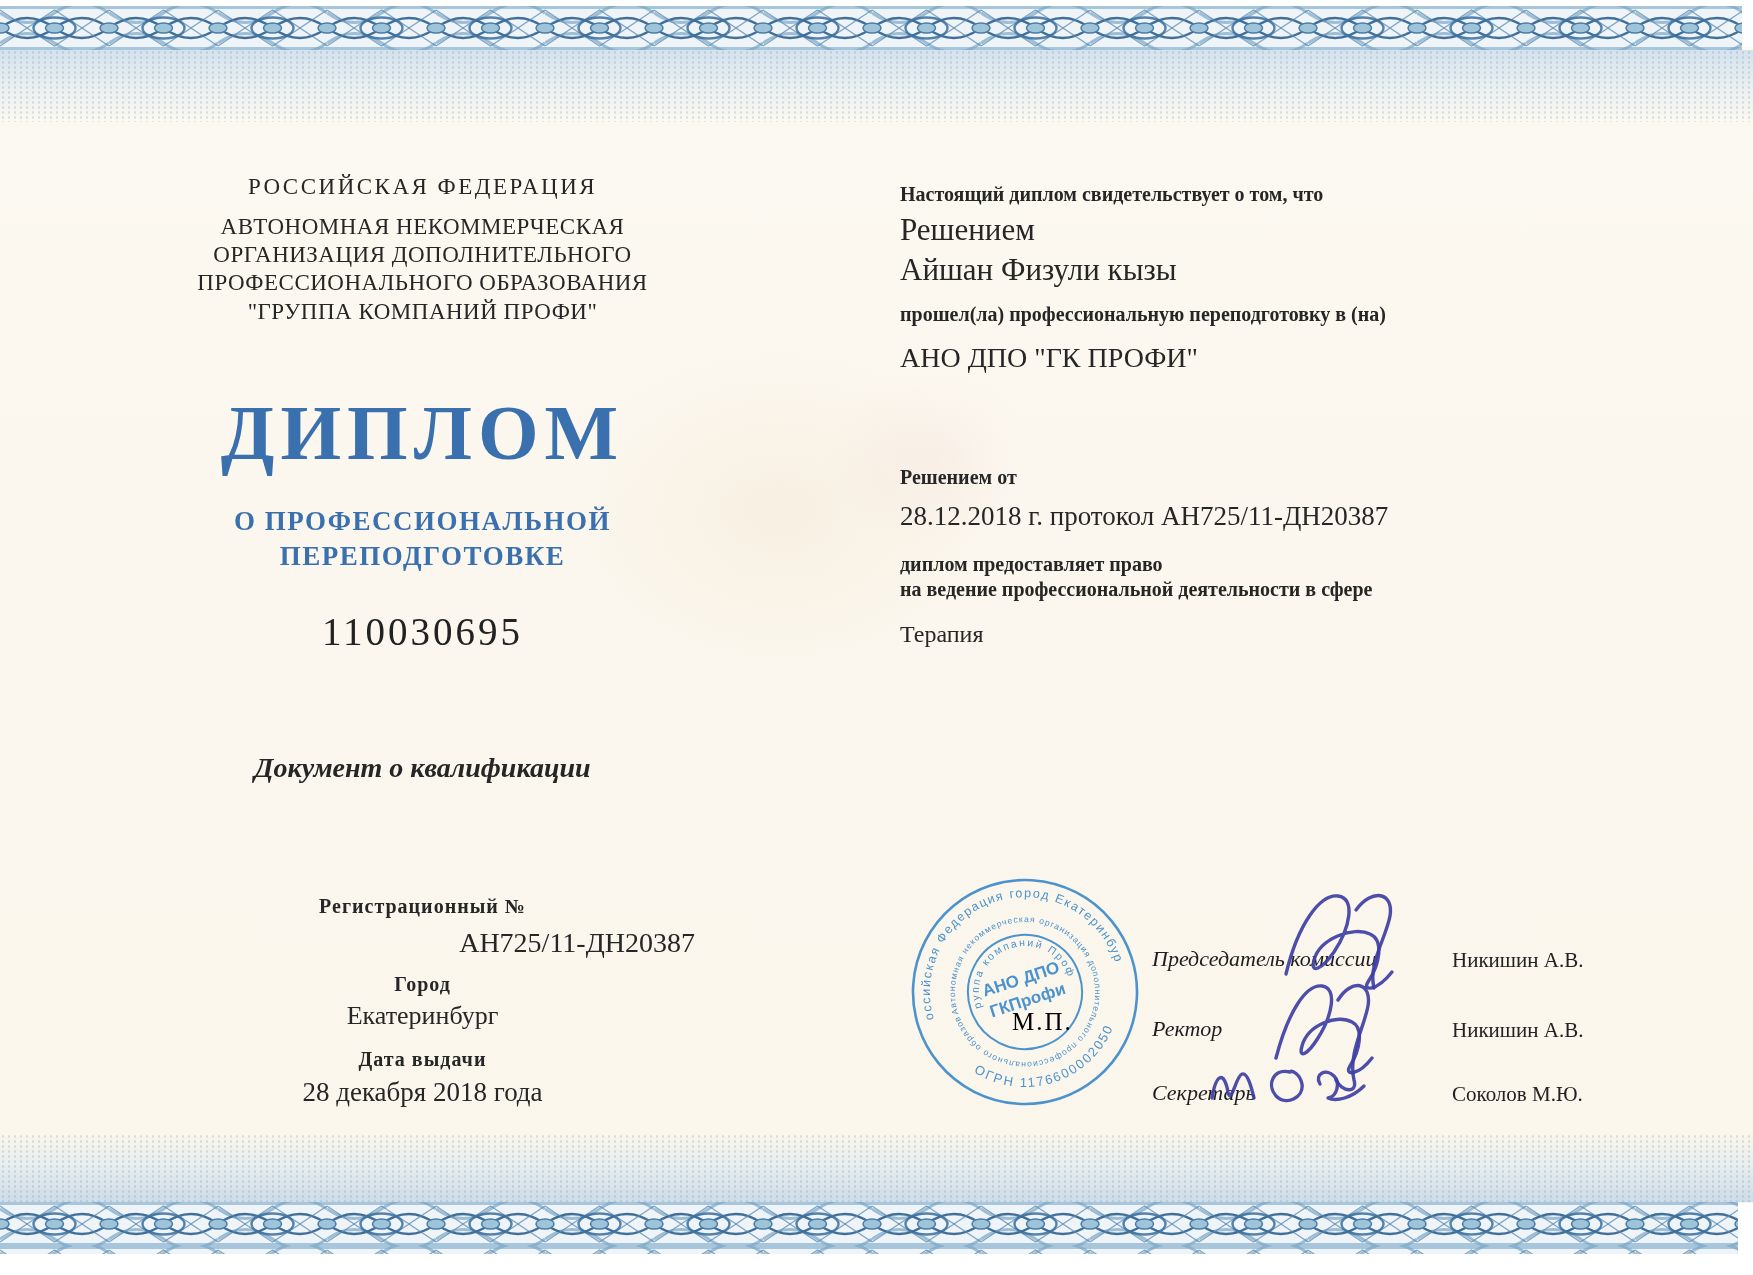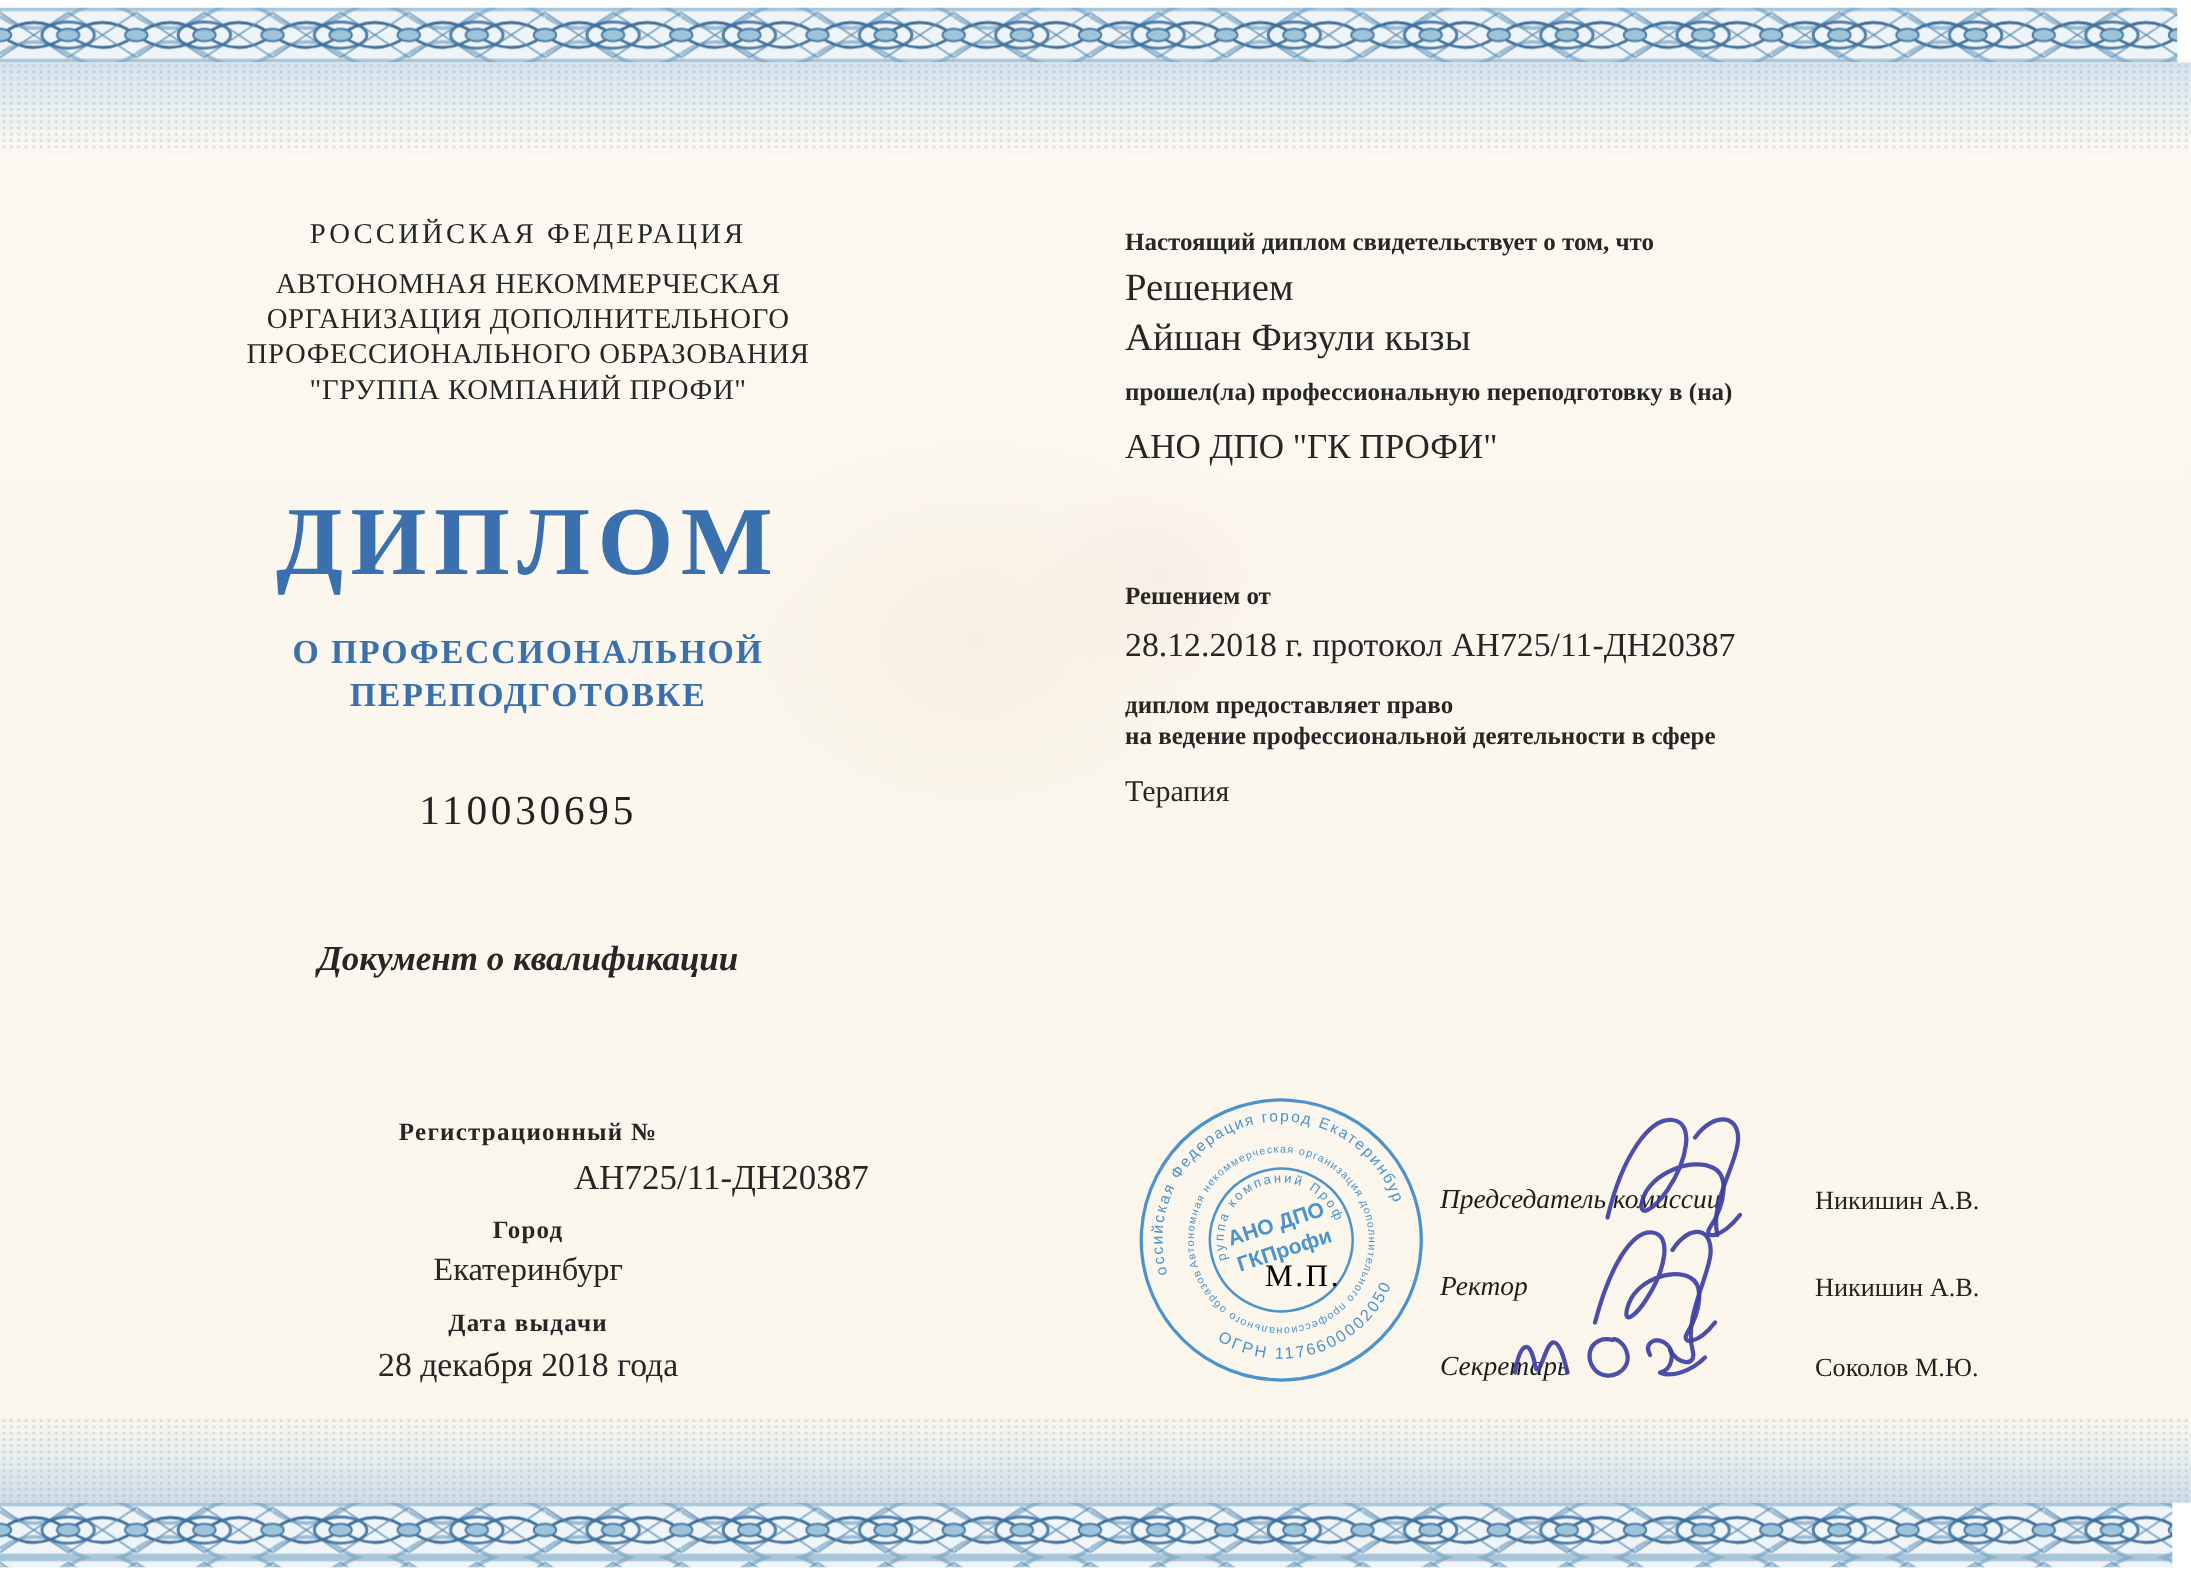--- a/index.html
+++ b/index.html
@@ -35,21 +35,21 @@
   
   .lc{position:absolute;left:150px;width:545px;text-align:center;line-height:1.15;}
   .lc-country{top:174px;font-size:23px;letter-spacing:2.5px;}
   .lc-org1{top:214px;font-size:23px;letter-spacing:.5px;}
   .lc-org2{top:242px;font-size:23px;letter-spacing:.5px;}
   .lc-org3{top:270px;font-size:23px;letter-spacing:.5px;}
   .lc-org4{top:299px;font-size:23px;letter-spacing:.5px;}
   .lc-title{top:388px;font-size:78px;font-weight:bold;color:#3b70ae;letter-spacing:6px;}
   .lc-sub1{top:506px;font-size:27px;font-weight:bold;color:#3b70ae;letter-spacing:1.5px;}
   .lc-sub2{top:541px;font-size:27px;font-weight:bold;color:#3b70ae;letter-spacing:1.5px;}
-  .lc-number{top:610px;font-size:33px;letter-spacing:3px;color:#222;margin-top:21px;}
+  .lc-number{top:610px;font-size:39px;letter-spacing:3px;color:#222;}
   .lc-kind{top:752px;font-size:28px;font-weight:bold;font-style:italic;}
   .lc-reg-label{top:895px;font-size:20px;font-weight:bold;letter-spacing:1px;}
   .lc-reg-value{top:927px;font-size:28px;text-align:right;}
   .lc-city-label{top:973px;font-size:20px;font-weight:bold;letter-spacing:1px;}
   .lc-city-value{top:1001px;font-size:26px;}
   .lc-date-label{top:1048px;font-size:20px;font-weight:bold;letter-spacing:1px;}
   .lc-date-value{top:1077px;font-size:27px;}
 
   
   .rc{position:absolute;left:900px;width:540px;line-height:1.2;}

